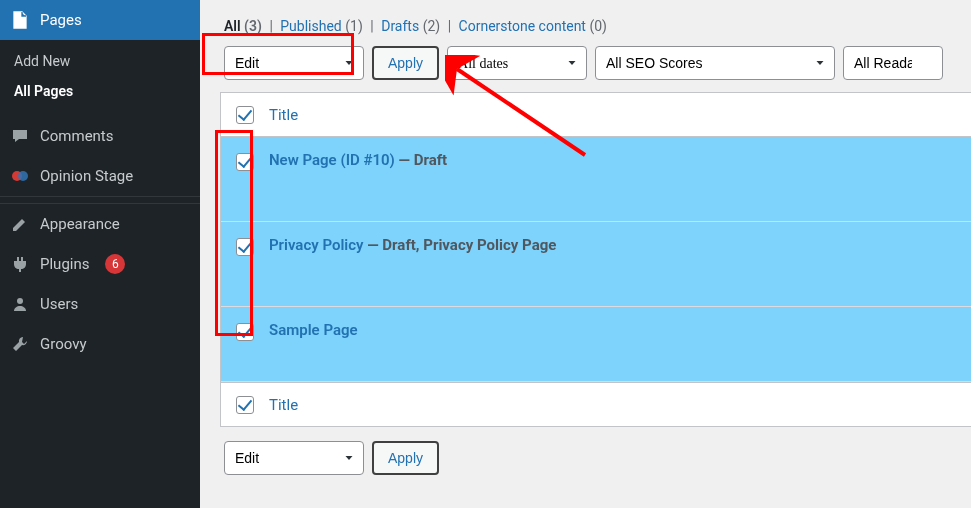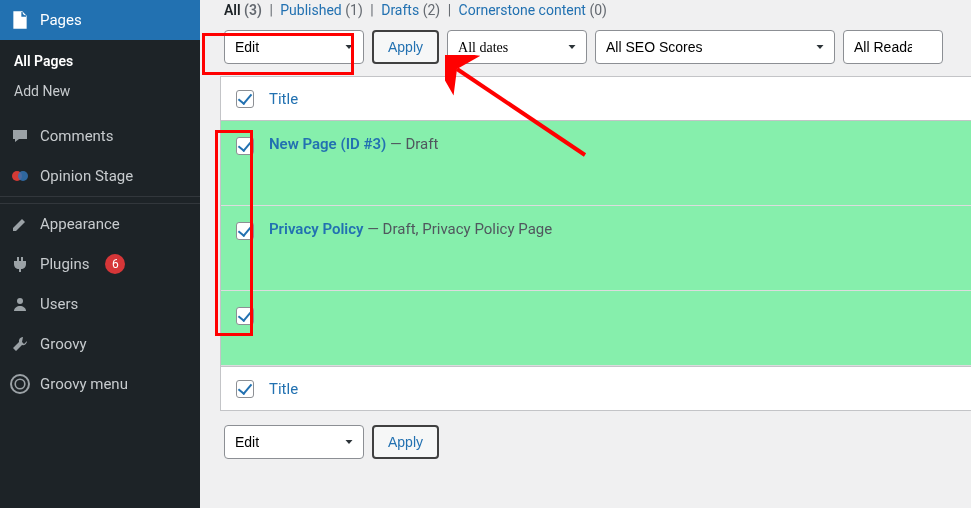--- a/index.html
+++ b/index.html
@@ -29,21 +29,21 @@
   .menu-item.active .mi-icon svg { fill: #fff; }
   .count-badge {
     display: inline-flex; align-items: center; justify-content: center;
     min-width: 20px; height: 20px; border-radius: 10px;
     background: #d63638; color: #fff; font-size: 12px; margin-left: 6px; padding: 0 6px;
   }
   .groovy-icon { width: 20px; height: 20px; border-radius: 50%; border: 2px solid rgba(240,246,252,.6); display: inline-flex; align-items: center; justify-content: center; }
 
   
   .main { flex: 1; padding: 0 0 0 20px; overflow: hidden; position: relative; }
-  .subsubsub { padding: 2px 0 12px 4px; font-size: 14px; color: #646970; }
+  .subsubsub { padding: 18px 0 12px 4px; font-size: 14px; color: #646970; }
   .subsubsub a { text-decoration: none; color: #2271b1; }
   .subsubsub .current { color: #1d2327; font-weight: 600; }
   .subsubsub .pipe { color: #646970; padding: 0 4px; }
   .subsubsub .count { color: #646970; }
 
   .tablenav { display: flex; align-items: flex-end; gap: 8px; padding: 0 0 12px 4px; }
   .select, .button { height: 34px; font-size: 14px; border-radius: 4px; }
   .select {
     appearance: none;
     border: 1px solid #8c8f94;
@@ -59,32 +59,32 @@
     background: #f6f7f7;
     color: #2271b1;
     padding: 0 14px;
     cursor: pointer;
   }
   .w-140 { width: 140px; }
   .w-150 { width: 140px; font-family: Liberation Serif, serif; }
   .w-240 { width: 240px; }
 
   
-  .wp-list-table { background: #86efac; border: 1px solid #c3c4c7; border-top: 1px solid #c3c4c7; border-bottom: 1px solid #c3c4c7; width: 100%; border-right: none; }
+  .wp-list-table { background: #7dd3fc; border: 1px solid #c3c4c7; border-top: 1px solid #c3c4c7; border-bottom: 1px solid #c3c4c7; width: 100%; border-right: none; }
   .thead, .tfoot { display: flex; align-items: center; background: #fff; height: 44px; border-bottom: 1px solid #c3c4c7; }
   .tfoot { border-top: 1px solid #c3c4c7; border-bottom: none; }
   .row { display: flex; align-items: flex-start; padding: 14px 0 50px 0; border-bottom: 1px solid #dcdcde; }
   .row:last-of-type { border-bottom: none; }
   .col-cb { width: 48px; display: flex; justify-content: center; align-items: flex-start; padding-top: 2px; }
   .thead .col-cb, .tfoot .col-cb { padding-top: 0; align-items: center; }
   .col-title { flex: 1; }
 
   .sorttext { color: #2271b1; font-size: 15px; cursor: pointer; }
   .row-title { color: #2271b1; font-weight: 600; font-size: 15px; text-decoration: none; }
-  .row-status { color: #50575e; font-size: 15px; font-weight: 400; }
+  .row-status { color: #50575e; font-size: 15px; font-weight: 700; }
 
   input[type="checkbox"] {
     appearance: none;
     width: 18px; height: 18px;
     border: 1px solid #8c8f94;
     border-radius: 3px;
     background: #fff;
     cursor: pointer;
     position: relative;
   }
@@ -114,22 +114,22 @@
       <svg viewBox="0 0 20 20">
           <path d="M4 2h8l4 4v12H4z M12 2v4h4" fill="#fff" fill-opacity="1"></path>
           <path d="M4 2h8l4 4v12H4z" fill="none" stroke="#fff" stroke-width="1.3"></path>
           <path d="M12 2v4h4" fill="none" stroke="#2271b1" stroke-width="1.3"></path>
         </svg>
     </span>
     <span>Pages</span>
   </div>
 
   <div class="submenu">
+    <div class="submenu-item">Add New</div>
     <div class="submenu-item current">All Pages</div>
-    <div class="submenu-item">Add New</div>
   </div>
 
   <div class="menu-item">
     <span class="mi-icon">
       <svg viewBox="0 0 20 20">
           <path d="M3 4h14v9H9l-4 3v-3H3z"></path>
         </svg>
     </span>
     <span>Comments</span>
   </div>
@@ -178,30 +178,20 @@
   <div class="menu-item">
     <span class="mi-icon">
       <svg viewBox="0 0 20 20">
           <path d="M13 3a4 4 0 0 0-4 5L3 14l3 3 6-6a4 4 0 0 0 5-4l-3 3-2-2z"></path>
         </svg>
     </span>
     <span>Groovy</span>
   </div>
 
 
-  <div class="menu-item">
-    <span class="mi-icon">
-      <span class="groovy-icon">
-          <svg viewBox="0 0 20 20" width="10" height="10">
-            <circle cx="10" cy="10" r="6" fill="none" stroke="rgba(240,246,252,.6)" stroke-width="2"></circle>
-          </svg>
-        </span>
-    </span>
-    <span>Groovy menu</span>
-  </div>
 </div>
 
 <div class="main">
 
   <div class="subsubsub">
     <span class="current"><span>All</span> <span class="count">(3)</span></span>
     <span class="pipe">|</span>
     <a href="#"><span>Published</span> <span class="count">(1)</span></a>
     <span class="pipe">|</span>
     <a href="#"><span>Drafts</span> <span class="count">(2)</span></a>
@@ -251,37 +241,40 @@
           <input type="checkbox" checked="" style="">
         </div>
       <div class="col-title"><span class="sorttext">Title</span></div>
     </div>
 
     <div class="row">
       <div class="col-cb">
           <input type="checkbox" checked="" style="">
         </div>
       <div class="col-title">
-        <a href="#" class="row-title">New Page (ID #3)</a><span class="row-status"> — Draft</span>
+        <a href="#" class="row-title">New Page (ID #10)</a><span class="row-status"> — Draft</span>
       </div>
     </div>
 
     <div class="row">
       <div class="col-cb">
           <input type="checkbox" checked="" style="">
         </div>
       <div class="col-title">
         <a href="#" class="row-title">Privacy Policy</a><span class="row-status"> — Draft, Privacy Policy Page</span>
       </div>
     </div>
 
     <div class="row" style="padding-bottom:40px;">
       <div class="col-cb">
           <input type="checkbox" checked="" style="">
         </div>
+      <div class="col-title">
+        <a href="#" class="row-title">Sample Page</a><span class="row-status"></span>
+      </div>
     </div>
 
     <div class="tfoot">
       <div class="col-cb">
           <input type="checkbox" checked="" style="">
         </div>
       <div class="col-title"><span class="sorttext">Title</span></div>
     </div>
   </div>
 

